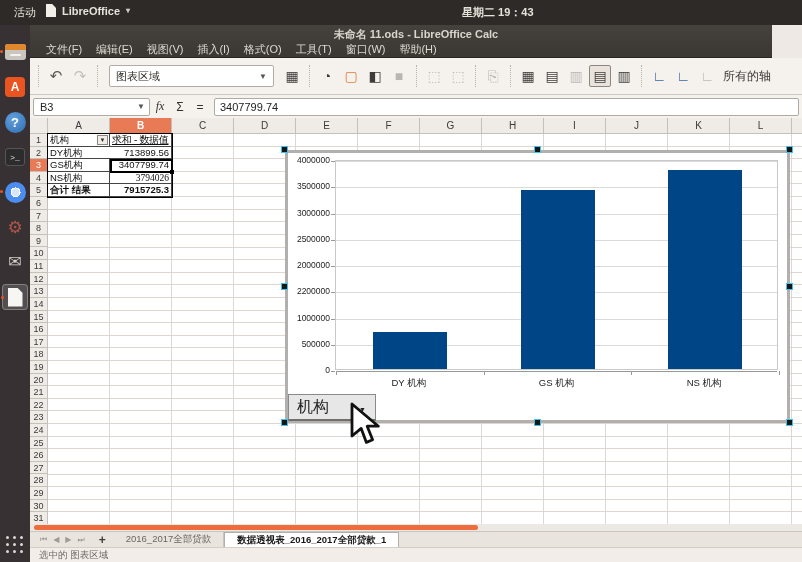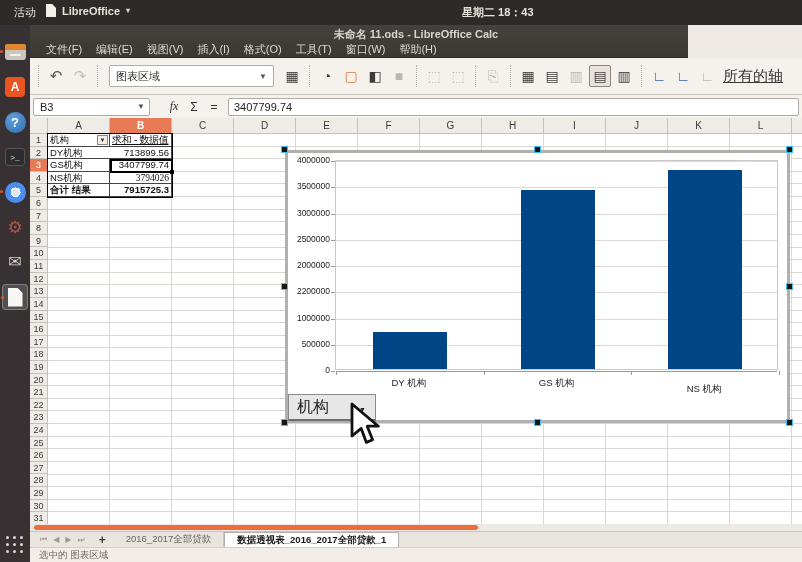--- a/index.html
+++ b/index.html
@@ -9,21 +9,21 @@
 
   
   .top-panel { position:absolute; left:0; top:0; width:802px; height:25px; background:#2d2a28; color:#e6e2da; font-size:11px; }
   .tp-activities { position:absolute; left:14px; top:5px; }
   .tp-app { position:absolute; left:46px; top:4px; display:flex; align-items:center; gap:6px; font-weight:bold; }
   .tp-doc-icon { width:10px; height:13px; background:#f2efe9; clip-path:polygon(0 0,62% 0,100% 30%,100% 100%,0 100%); }
   .tp-caret { font-size:8px; color:#cfccc4; }
   .tp-clock { position:absolute; left:462px; top:5px; font-weight:bold; }
 
   
-  .titlebar { position:absolute; left:0; top:25px; width:688px; height:33px; background:linear-gradient(#45413d,#3b3834); border-bottom:1px solid #282522; }
+  .titlebar { position:absolute; left:0; top:25px; width:772px; height:33px; background:linear-gradient(#45413d,#3b3834); border-bottom:1px solid #282522; }
   .tb-title { position:absolute; left:30px; top:2px; width:772px; text-align:center; font-size:11px; font-weight:bold; color:#d9d5cd; }
   .menubar { position:absolute; left:46px; top:17px; display:flex; gap:14px; font-size:11px; color:#ddd9d1; }
   .mb-item { cursor:default; }
 
   
   .dock { position:absolute; left:0; top:25px; width:30px; height:537px; background:#373133; }
   .dk { position:absolute; left:2px; width:26px; height:26px; display:flex; align-items:center; justify-content:center; }
   .dk.sel { background:rgba(255,255,255,.14); border:1px solid rgba(255,255,255,.28); border-radius:4px; }
   .dk-ind { position:absolute; left:0; width:3px; height:3px; border-radius:50%; background:#e95420; }
   .ic-files { width:21px; height:16px; background:#c9c5bf; border-radius:3px; position:relative; }
@@ -42,21 +42,21 @@
   
   .toolbar { position:absolute; left:30px; top:58px; width:772px; height:37px; background:#f5f1ed; border-bottom:1px solid #cdc7c1; display:flex; align-items:center; }
   .tb-btn { width:24px; height:24px; display:flex; align-items:center; justify-content:center; font-size:15px; color:#5a5652; }
   .tb-sep { width:1px; height:22px; margin:0 5px; border-left:1px dotted #b9b3ad; }
   .combo { position:relative; width:165px; height:22px; background:#fff; border:1px solid #b2aca6; border-radius:2px; font-size:11px; color:#2e2c2a; display:flex; align-items:center; padding:0 6px; margin:0 6px; }
   .combo .arr { position:absolute; right:6px; font-size:8px; color:#555; }
   .tb-icon { width:22px; height:22px; display:flex; align-items:center; justify-content:center; font-size:14px; color:#3e3c3a; margin:0 1px; }
   .tb-icon.accent { color:#e07b39; }
   .tb-icon.disabled { opacity:.32; }
   .tb-icon.active { border:1px solid #8d8781; border-radius:2px; background:#eae3dc; }
-  .tb-text { font-size:15px; color:#3c3a38; margin-left:4px; white-space:nowrap;text-decoration:underline; }
+  .tb-text { font-size:12px; color:#3c3a38; margin-left:4px; white-space:nowrap; }
 
   
   .formulabar { position:absolute; left:30px; top:95px; width:772px; height:23px; background:#f5f1ed; display:flex; align-items:center; }
   .namebox { position:relative; width:117px; height:18px; margin-left:3px; background:#fff; border:1px solid #b0aaa4; border-radius:2px; font-size:11px; color:#222; display:flex; align-items:center; padding:0 6px; }
   .namebox .arr { position:absolute; right:4px; font-size:8px; color:#555; }
   .fb-icon { width:20px; text-align:center; font-size:12px; color:#333; }
   .fb-icon.fx { font-style:italic; font-family:"Liberation Serif",serif; }
   .fb-input { flex:1; height:18px; margin:0 3px 0 4px; background:#fff; border:1px solid #b0aaa4; border-radius:2px; font-size:11px; color:#222; display:flex; align-items:center; padding:0 5px; }
 
   
@@ -116,21 +116,21 @@
 
 <div id="page">
 
   <div class="top-panel">
     <span class="tp-activities">活动</span>
     <span class="tp-app">
       <span class="tp-doc-icon"></span>
       <span>LibreOffice</span>
       <span class="tp-caret">▾</span>
     </span>
-    <span class="tp-clock">星期二 18：43</span>
+    <span class="tp-clock">星期二 19：43</span>
   </div>
 
   <div class="titlebar">
     <div class="tb-title">未命名 11.ods - LibreOffice Calc</div>
     <div class="menubar" id="menubar">
         <span class="mb-item">文件(F)</span>
         <span class="mb-item">编辑(E)</span>
         <span class="mb-item">视图(V)</span>
         <span class="mb-item">插入(I)</span>
         <span class="mb-item">格式(O)</span>
@@ -214,21 +214,21 @@
         <span class="tb-icon disabled">∟</span>
         <span class="tb-text">所有的轴</span>
       </div>
   </div>
 
   <div class="formulabar">
     <div class="namebox">
       <span>B3</span>
       <span class="arr">▼</span>
     </div>
-    <span class="fb-icon fx" style="margin-left:14px">fx</span>
+    <span class="fb-icon fx" style="">fx</span>
     <span class="fb-icon">Σ</span>
     <span class="fb-icon">=</span>
     <div class="fb-input">3407799.74</div>
   </div>
 
   <div class="sheet">
     <div class="corner"></div>
     <div class="colheaders" id="colheaders">
         <div class="ch">A</div>
         <div class="ch active">B</div>
@@ -328,21 +328,21 @@
           <div class="ylab" style="left: 0px; top: 80.75px;">2500000</div>
           <div class="ylab" style="left: 0px; top: 107px;">2000000</div>
           <div class="ylab" style="left: 0px; top: 133.25px;">2200000</div>
           <div class="ylab" style="left: 0px; top: 159.5px;">1000000</div>
           <div class="ylab" style="left: 0px; top: 185.75px;">500000</div>
           <div class="ylab" style="left: 0px; top: 212px;">0</div>
         </div>
       <div id="xlabels">
           <div class="xlab" style="left: 47px; top: 224px; width: 147.667px;">DY 机构</div>
           <div class="xlab" style="left: 194.667px; top: 224px; width: 147.667px;">GS 机构</div>
-          <div class="xlab" style="left: 342.333px; top: 224px; width: 147.667px; margin-top: 6px;">NS 机构</div>
+          <div class="xlab" style="left: 342.333px; top: 224px; width: 147.667px;">NS 机构</div>
         </div>
       <div class="chart-filter">
         <span>机构</span>
         <span class="arr">▼</span>
       </div>
       <div id="handles">
           <div class="handle" style="left: -7px; top: -7px;"></div>
           <div class="handle" style="left: calc(50% - 4px); top: -7px;"></div>
           <div class="handle" style="left: calc(100% - 1px); top: -7px;"></div>
           <div class="handle" style="left: -7px; top: calc(50% - 4px);"></div>

